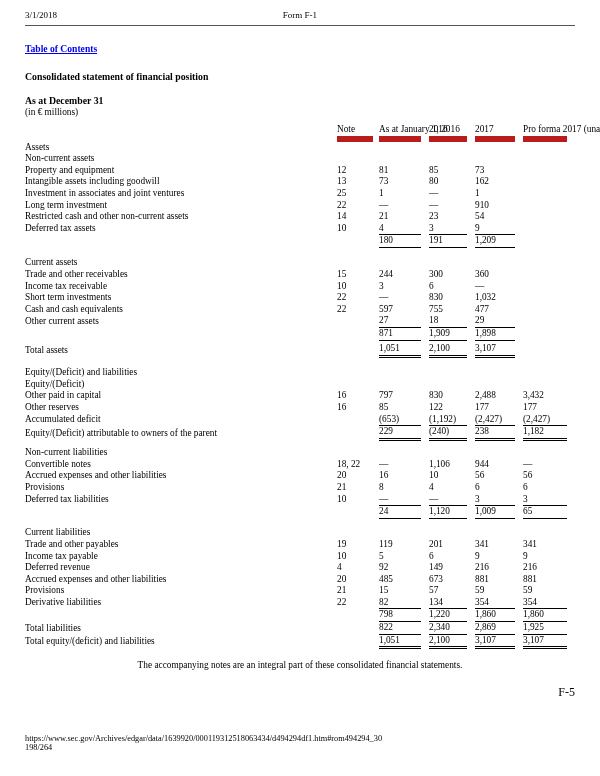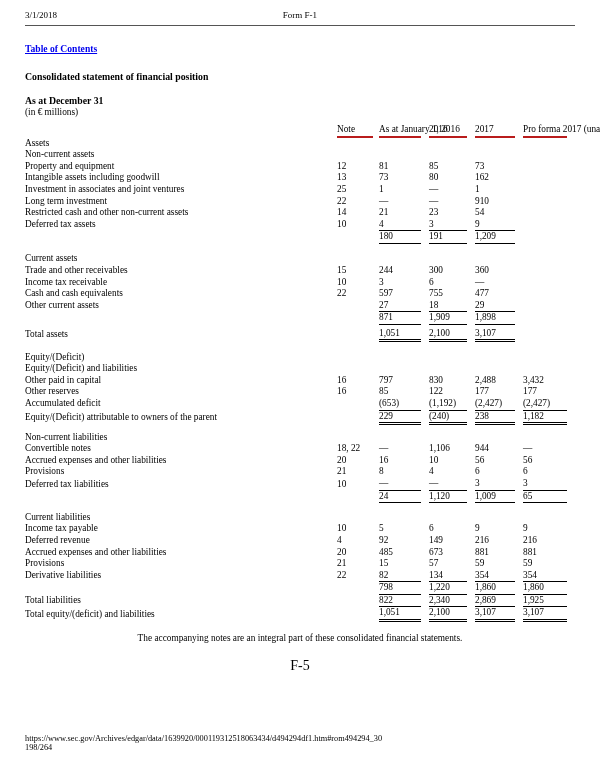--- a/index.html
+++ b/index.html
@@ -42,34 +42,34 @@
     vertical-align: bottom;
     line-height: 11.6px;
     white-space: nowrap;
     overflow: visible;
     font-weight: normal;
     text-align: left;
   }
   th.colhead {
     font-weight: bold;
     text-align: center;
-    border-bottom: 2px solid #b91c1c;
+    border-bottom: 6px solid #b91c1c;
     white-space: pre-line;
     line-height: 10.6px;
     padding-bottom: 1px;
     vertical-align: bottom;
   }
   td.num  { text-align: right; }
   td.note { text-align: center; }
   .b  { font-weight: bold; }
   .u1 { border-bottom: 1px solid #000; }
   .u2 { border-bottom: 3px double #000; }
 
   .footnote { text-align: center; font-size: 9.3px; margin-top: 11px; }
-  .pageno   { text-align: center; font-size: 14px; margin-top: 15px; }
+  .pageno   { text-align: right; font-size: 12px; margin-top: 15px; }
 
   .print-footer {
     position: absolute;
     left: 25px; right: 25px; bottom: 24px;
     display: flex;
     justify-content: space-between;
     font-size: 8.3px;
     flex-direction: column;
   }
 </style>
@@ -248,20 +248,33 @@
           <td class="num">3</td>
           <td></td>
           <td class="num">6</td>
           <td></td>
           <td class="num">—</td>
           <td></td>
           <td class="num"></td>
           <td></td>
         </tr>
         <tr>
+          <td>Short term investments</td>
+          <td class="note b">22</td>
+          <td></td>
+          <td class="num">—</td>
+          <td></td>
+          <td class="num">830</td>
+          <td></td>
+          <td class="num">1,032</td>
+          <td></td>
+          <td class="num"></td>
+          <td></td>
+        </tr>
+        <tr>
           <td>Cash and cash equivalents</td>
           <td class="note b">22</td>
           <td></td>
           <td class="num">597</td>
           <td></td>
           <td class="num">755</td>
           <td></td>
           <td class="num">477</td>
           <td></td>
           <td class="num"></td>
@@ -306,24 +319,24 @@
           <td></td>
           <td class="num b u2">3,107</td>
           <td></td>
           <td class="num b"></td>
           <td></td>
         </tr>
         <tr style="height: 11px;">
           <td colspan="11"></td>
         </tr>
         <tr>
+          <td class="b" colspan="11">Equity/(Deficit) and liabilities</td>
+        </tr>
+        <tr>
           <td colspan="11">Equity/(Deficit)</td>
-        </tr>
-        <tr>
-          <td class="b" colspan="11">Equity/(Deficit) and liabilities</td>
         </tr>
         <tr>
           <td>Other paid in capital</td>
           <td class="note b">16</td>
           <td></td>
           <td class="num">797</td>
           <td></td>
           <td class="num">830</td>
           <td></td>
           <td class="num">2,488</td>
@@ -439,20 +452,33 @@
           <td class="num b u1">1,009</td>
           <td></td>
           <td class="num b u1">65</td>
           <td></td>
         </tr>
         <tr style="height: 9px;">
           <td colspan="11"></td>
         </tr>
         <tr>
           <td class="b" colspan="11">Current liabilities</td>
+        </tr>
+        <tr>
+          <td>Trade and other payables</td>
+          <td class="note b">19</td>
+          <td></td>
+          <td class="num">119</td>
+          <td></td>
+          <td class="num">201</td>
+          <td></td>
+          <td class="num">341</td>
+          <td></td>
+          <td class="num">341</td>
+          <td></td>
         </tr>
         <tr>
           <td>Income tax payable</td>
           <td class="note b">10</td>
           <td></td>
           <td class="num">5</td>
           <td></td>
           <td class="num">6</td>
           <td></td>
           <td class="num">9</td>

